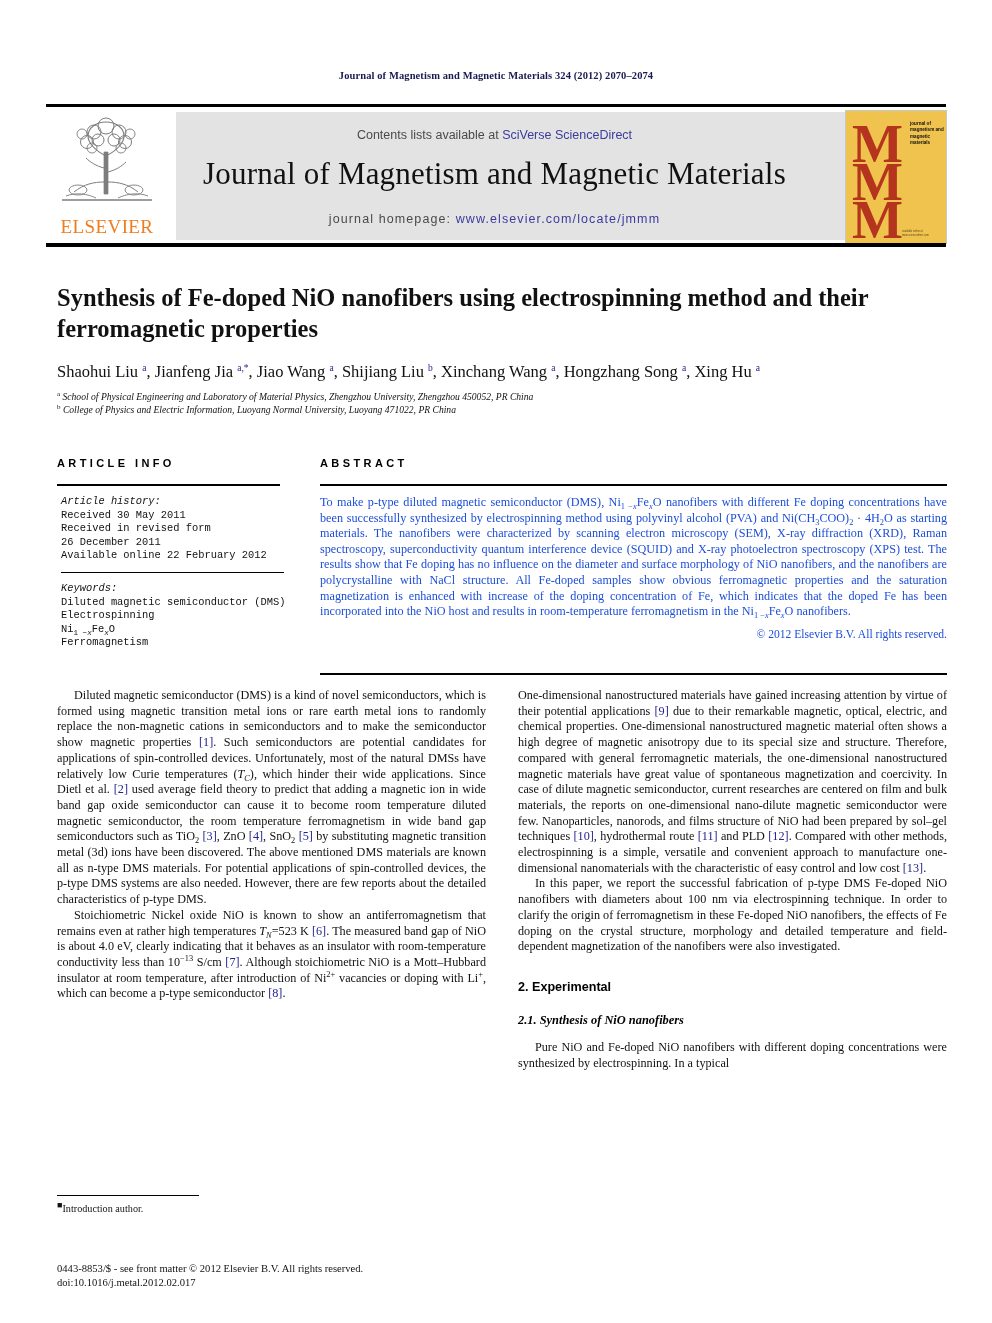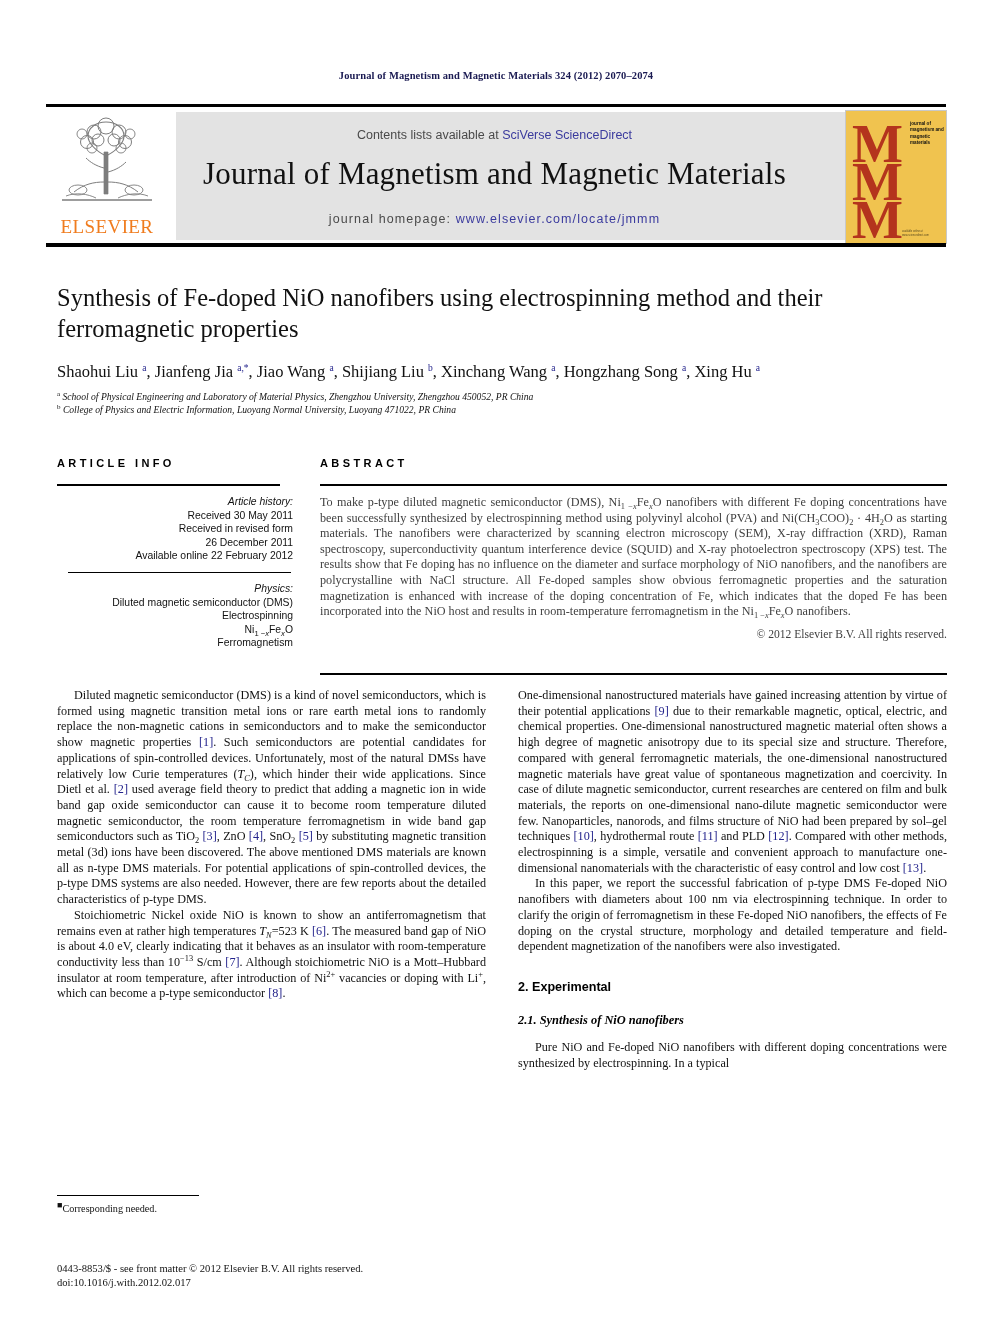--- a/index.html
+++ b/index.html
@@ -185,21 +185,21 @@
     top: 262px;
     left: 57px;
     width: 890px;
   }
   .paper-title {
     font-family: "Liberation Serif", serif;
     font-size: 24.5px;
     line-height: 31px;
     color: #111111;
     margin: 0;
-    font-weight: normal;
+    font-weight: bold;
   }
   .authors {
     margin-top: 17px;
     font-family: "Liberation Serif", serif;
     font-size: 16.5px;
     color: #111111;
     line-height: 21px;
   }
   .authors sup {
     font-size: 9.5px;
@@ -256,27 +256,26 @@
     top: 27px;
     left: 263px;
     width: 627px;
     height: 1.6px;
     background: #000000;
   }
 
   .info-col {
     position: absolute;
     top: 38px;
-    left: 11px;
+    left: 4px;
     width: 225px;
-    font-family: Liberation Sans, sans-serif;
+    font-family: Liberation Mono, monospace;
     font-size: 10.4px;
     line-height: 13.6px;
     color: #111111;
-    text-align: right;
   }
   .info-col .lab {
     font-style: italic;
   }
   .info-hist-rule {
     width: 223px;
     height: 1.1px;
     background: #000000;
     margin: 9px 0 9px 0;
   }
@@ -291,21 +290,21 @@
 
   .abstract-col {
     position: absolute;
     top: 38px;
     left: 263px;
     width: 627px;
     font-family: "Liberation Serif", serif;
     font-size: 12.2px;
     line-height: 15.6px;
     text-align: justify;
-    color: #404040;
+    color: #1d4ed8;
   }
   .abstract-col sub {
     font-size: 8.4px;
     vertical-align: sub;
     line-height: 0;
   }
   .abstract-col i { font-style: italic; }
   .copyright {
     margin-top: 7px;
     text-align: right;
@@ -487,21 +486,21 @@
     <div class="ia-rule-info"></div>
     <div class="ia-rule-abs"></div>
 
     <div class="info-col">
       <div class="lab">Article history:</div>
       <div>Received 30 May 2011</div>
       <div>Received in revised form</div>
       <div>26 December 2011</div>
       <div>Available online 22 February 2012</div>
       <div class="info-hist-rule"></div>
-      <div class="lab">Physics:</div>
+      <div class="lab">Keywords:</div>
       <div>Diluted magnetic semiconductor (DMS)</div>
       <div>Electrospinning</div>
       <div>Ni<sub>1 −<i>x</i></sub>Fe<sub><i>x</i></sub>O</div>
       <div>Ferromagnetism</div>
     </div>
 
     <div class="abstract-col">
       <div>To make p-type diluted magnetic semiconductor (DMS), Ni<sub>1 −<i>x</i></sub>Fe<sub><i>x</i></sub>O nanofibers with different Fe doping concentrations have been successfully synthesized by electrospinning method using polyvinyl alcohol (PVA) and Ni(CH<sub>3</sub>COO)<sub>2</sub> · 4H<sub>2</sub>O as starting materials. The nanofibers were characterized by scanning electron microscopy (SEM), X-ray diffraction (XRD), Raman spectroscopy, superconductivity quantum interference device (SQUID) and X-ray photoelectron spectroscopy (XPS) test. The results show that Fe doping has no influence on the diameter and surface morphology of NiO nanofibers, and the nanofibers are polycrystalline with NaCl structure. All Fe-doped samples show obvious ferromagnetic properties and the saturation magnetization is enhanced with increase of the doping concentration of Fe, which indicates that the doped Fe has been incorporated into the NiO host and results in room-temperature ferromagnetism in the Ni<sub>1 −<i>x</i></sub>Fe<sub><i>x</i></sub>O nanofibers.</div>
       <div class="copyright">© 2012 Elsevier B.V. All rights reserved.</div>
     </div>
@@ -516,21 +515,21 @@
   <div class="col col-right">
     <p class="noindent">One-dimensional nanostructured materials have gained increasing attention by virtue of their potential applications <span class="ref">[9]</span> due to their remarkable magnetic, optical, electric, and chemical properties. One-dimensional nanostructured magnetic material often shows a high degree of magnetic anisotropy due to its special size and structure. Therefore, compared with general ferromagnetic materials, the one-dimensional nanostructured magnetic materials have great value of spontaneous magnetization and coercivity. In case of dilute magnetic semiconductor, current researches are centered on film and bulk materials, the reports on one-dimensional nano-dilute magnetic semiconductor were few. Nanoparticles, nanorods, and films structure of NiO had been prepared by sol–gel techniques <span class="ref">[10]</span>, hydrothermal route <span class="ref">[11]</span> and PLD <span class="ref">[12]</span>. Compared with other methods, electrospinning is a simple, versatile and convenient approach to manufacture one-dimensional nanomaterials with the characteristic of easy control and low cost <span class="ref">[13]</span>.</p>
     <p>In this paper, we report the successful fabrication of p-type DMS Fe-doped NiO nanofibers with diameters about 100 nm via electrospinning technique. In order to clarify the origin of ferromagnetism in these Fe-doped NiO nanofibers, the effects of Fe doping on the crystal structure, morphology and detailed temperature and field-dependent magnetization of the nanofibers were also investigated.</p>
     <h2 class="spaced">2.  Experimental</h2>
     <h3>2.1.  Synthesis of NiO nanofibers</h3>
     <p>Pure NiO and Fe-doped NiO nanofibers with different doping concentrations were synthesized by electrospinning. In a typical</p>
   </div>
 
   <div class="footnote-rule"></div>
   <div class="footnote">
-    <div><span class="star">■</span><span>Corresponding needed.</span></div>
+    <div><span class="star">■</span><span>Introduction author.</span></div>
   </div>
 
   <div class="imprint">
     <div>0443-8853/$ - see front matter © 2012 Elsevier B.V. All rights reserved.</div>
-    <div>doi:10.1016/j.with.2012.02.017</div>
+    <div>doi:10.1016/j.metal.2012.02.017</div>
   </div>
 
 </div>
 
 </body></html>

